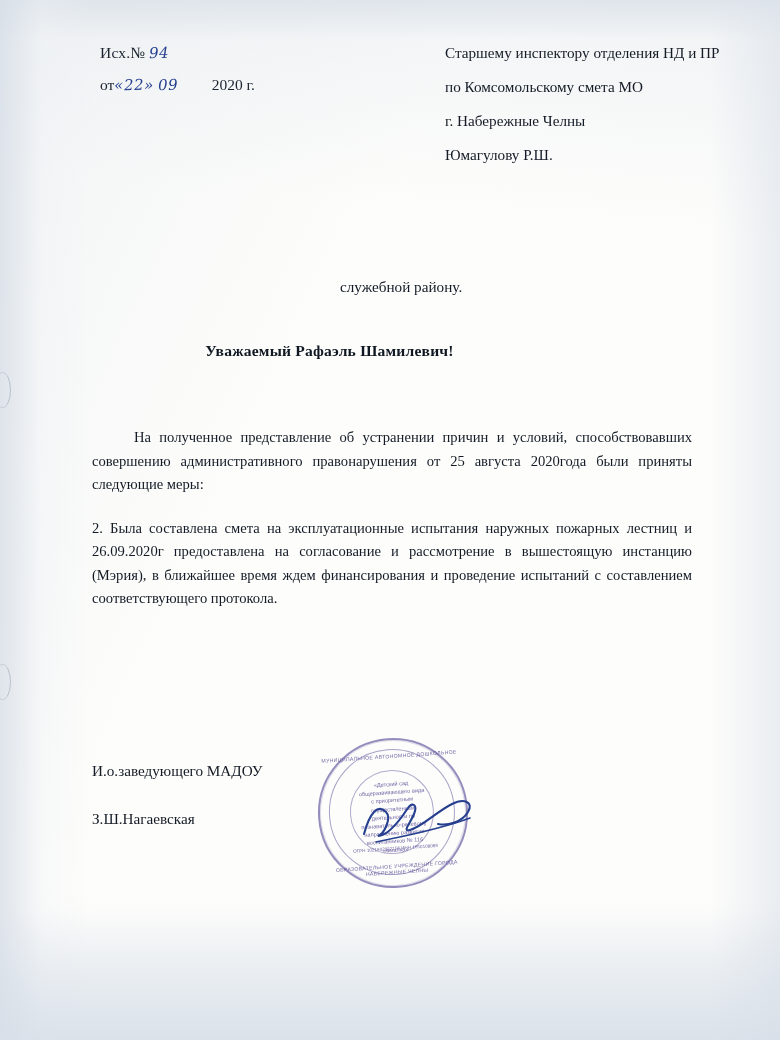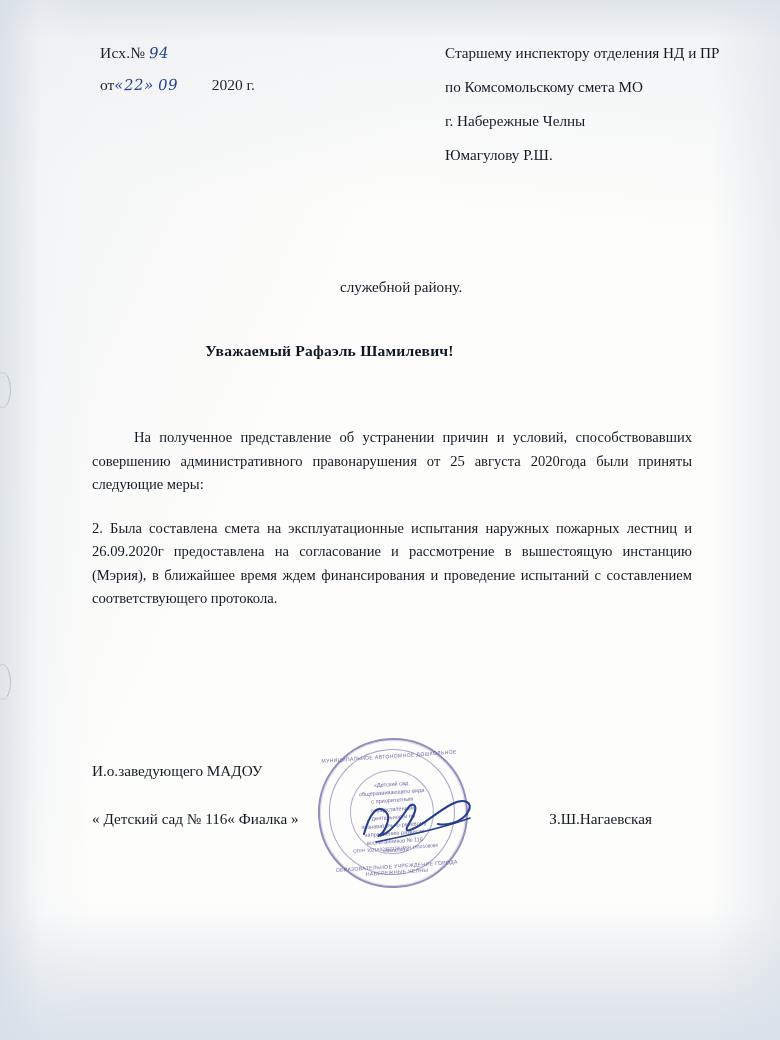--- a/index.html
+++ b/index.html
@@ -266,21 +266,20 @@
   <div class="salutation">Уважаемый Рафаэль Шамилевич!</div>
 
   <div class="body">
     <p class="indent">На полученное представление об устранении причин и условий, способствовавших совершению административного правонарушения от 25 августа 2020года были приняты следующие меры:</p>
     <p>2. Была составлена смета на эксплуатационные испытания наружных пожарных лестниц и 26.09.2020г предоставлена на согласование  и рассмотрение  в вышестоящую инстанцию (Мэрия), в ближайшее время ждем финансирования и проведение испытаний с составлением соответствующего протокола.</p>
   </div>
 
   <div class="sig">
     <div class="sig-line-1">И.о.заведующего МАДОУ</div>
     <div class="sig-row">
-      <div class="sig-org">« Детский сад № 116« Фиалка »</div>
       <div class="sig-name">З.Ш.Нагаевская</div>
     </div>
   </div>
 
   <div class="stamp">
     <div class="ring2"></div>
     <div class="ring3"></div>
     <div class="arc-top">МУНИЦИПАЛЬНОЕ АВТОНОМНОЕ ДОШКОЛЬНОЕ</div>
     <div class="center">
       <div>«Детский сад</div>

